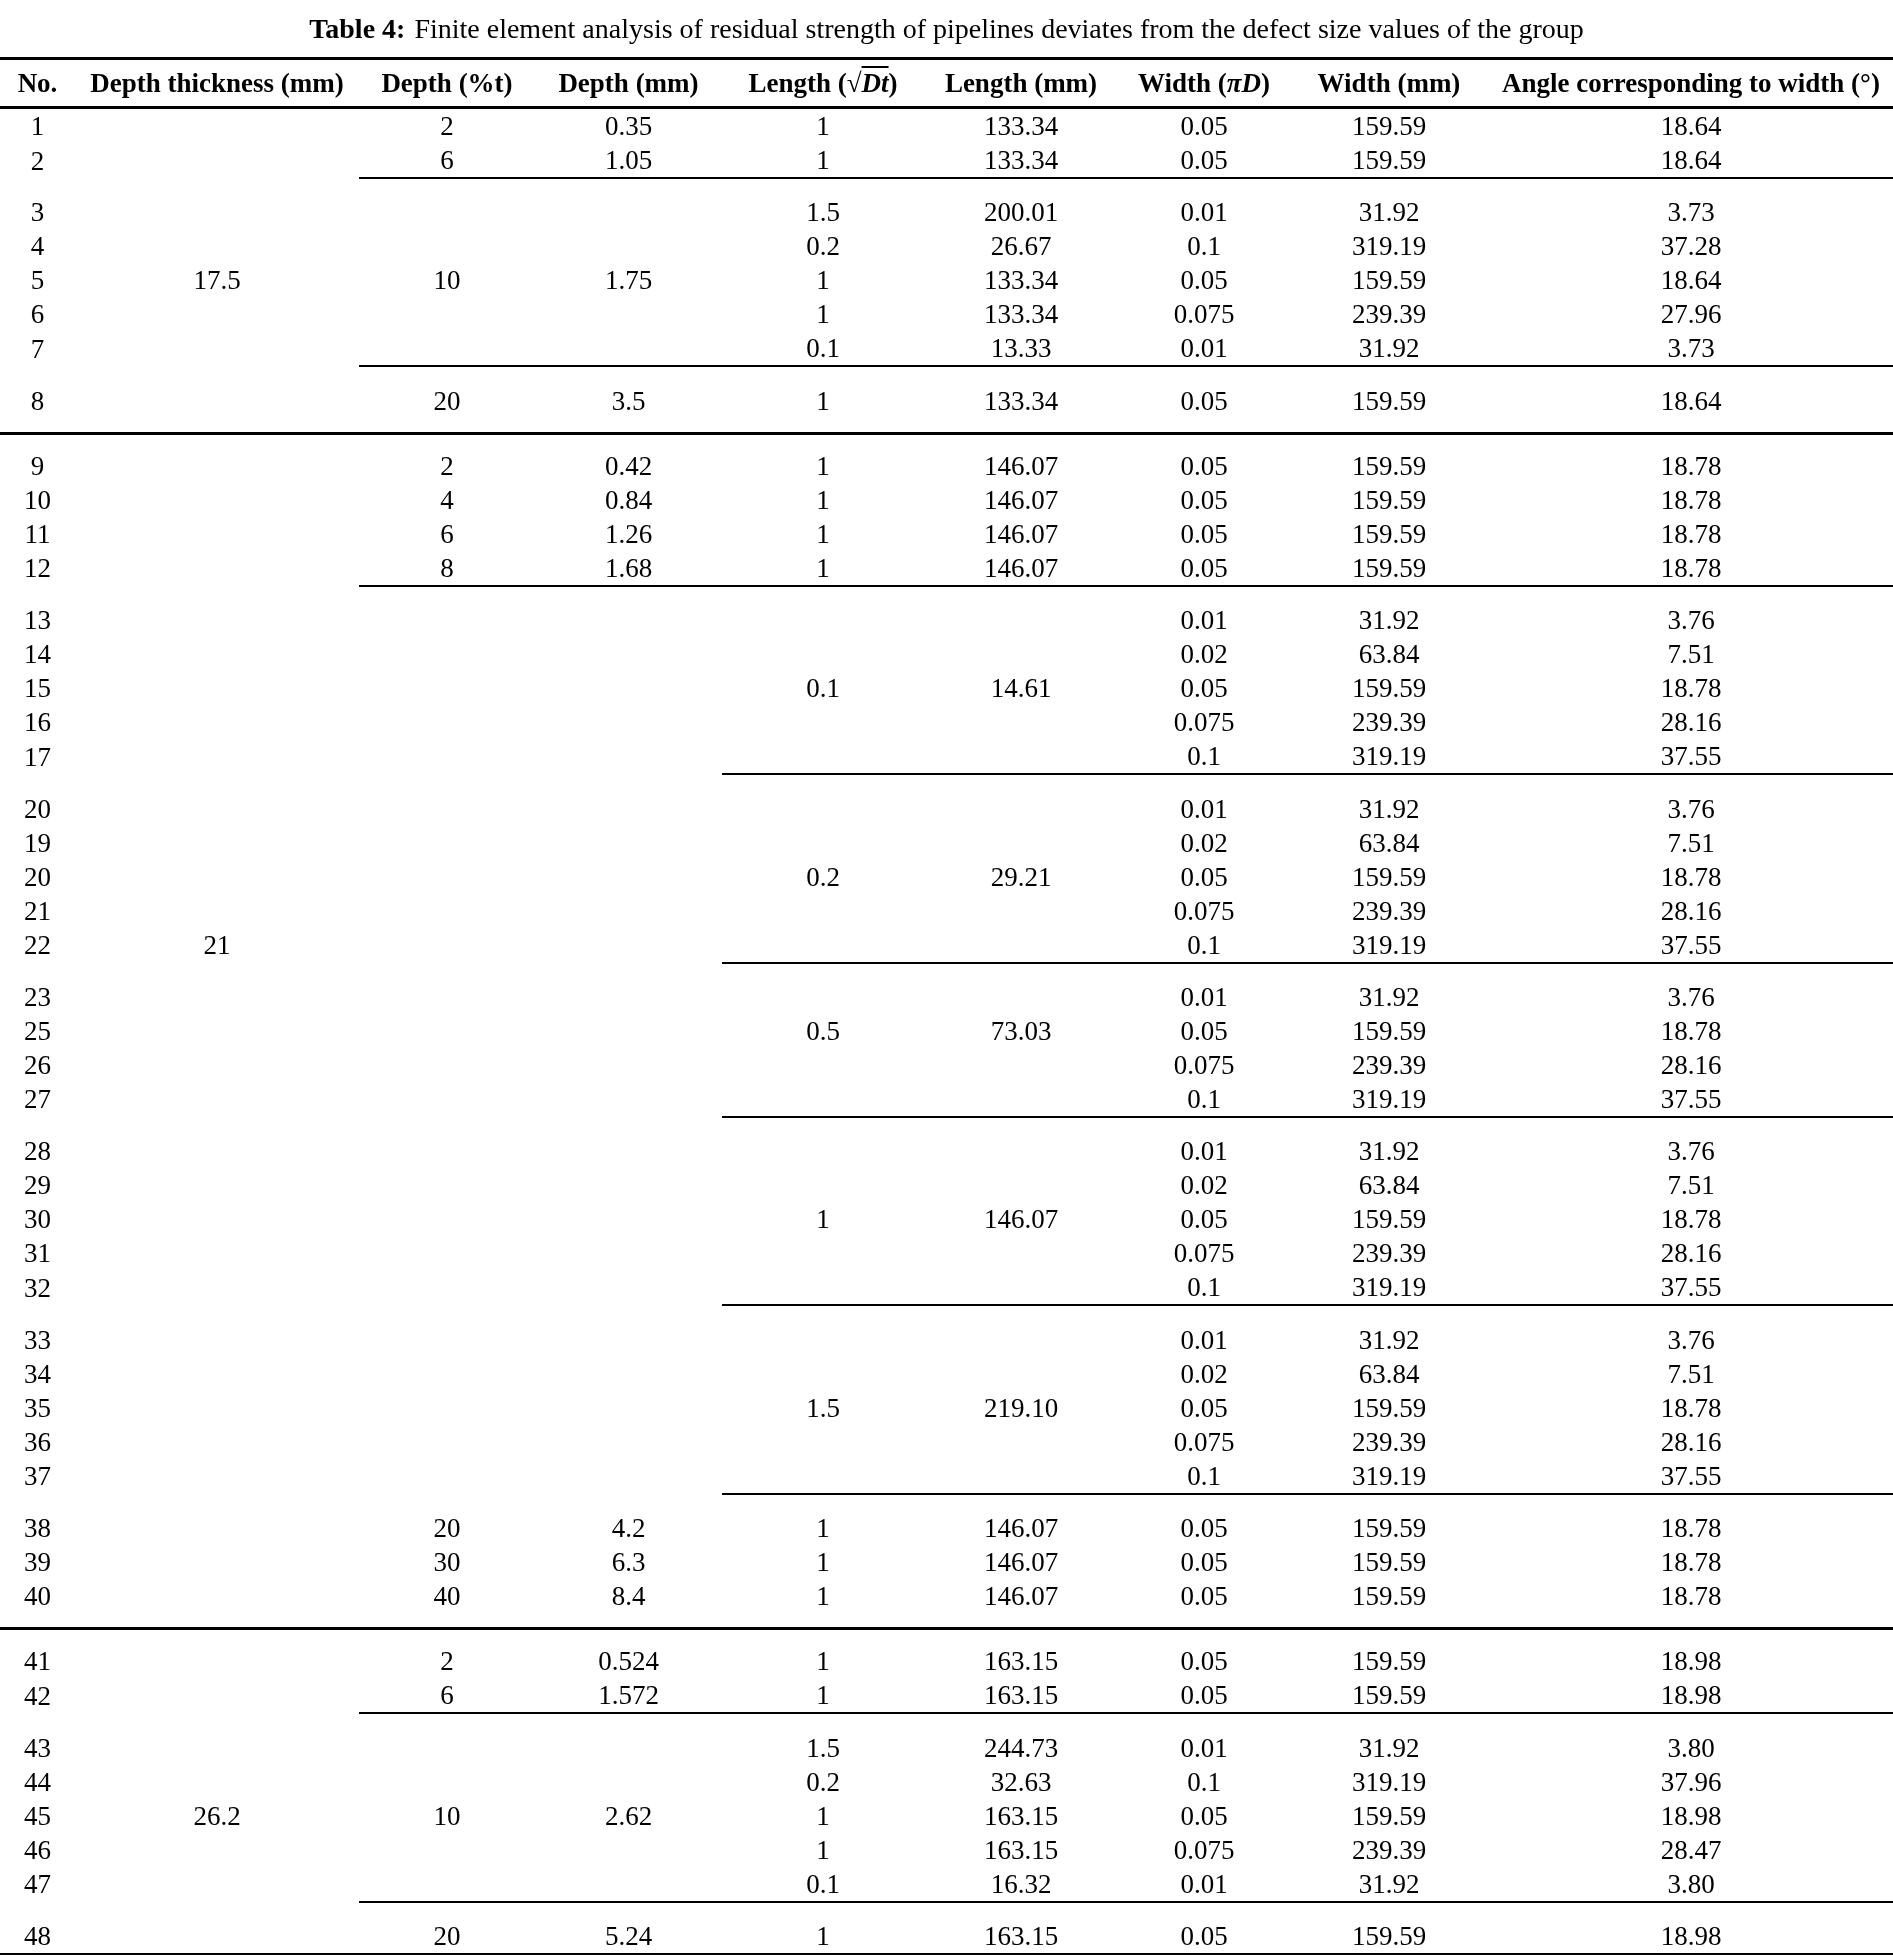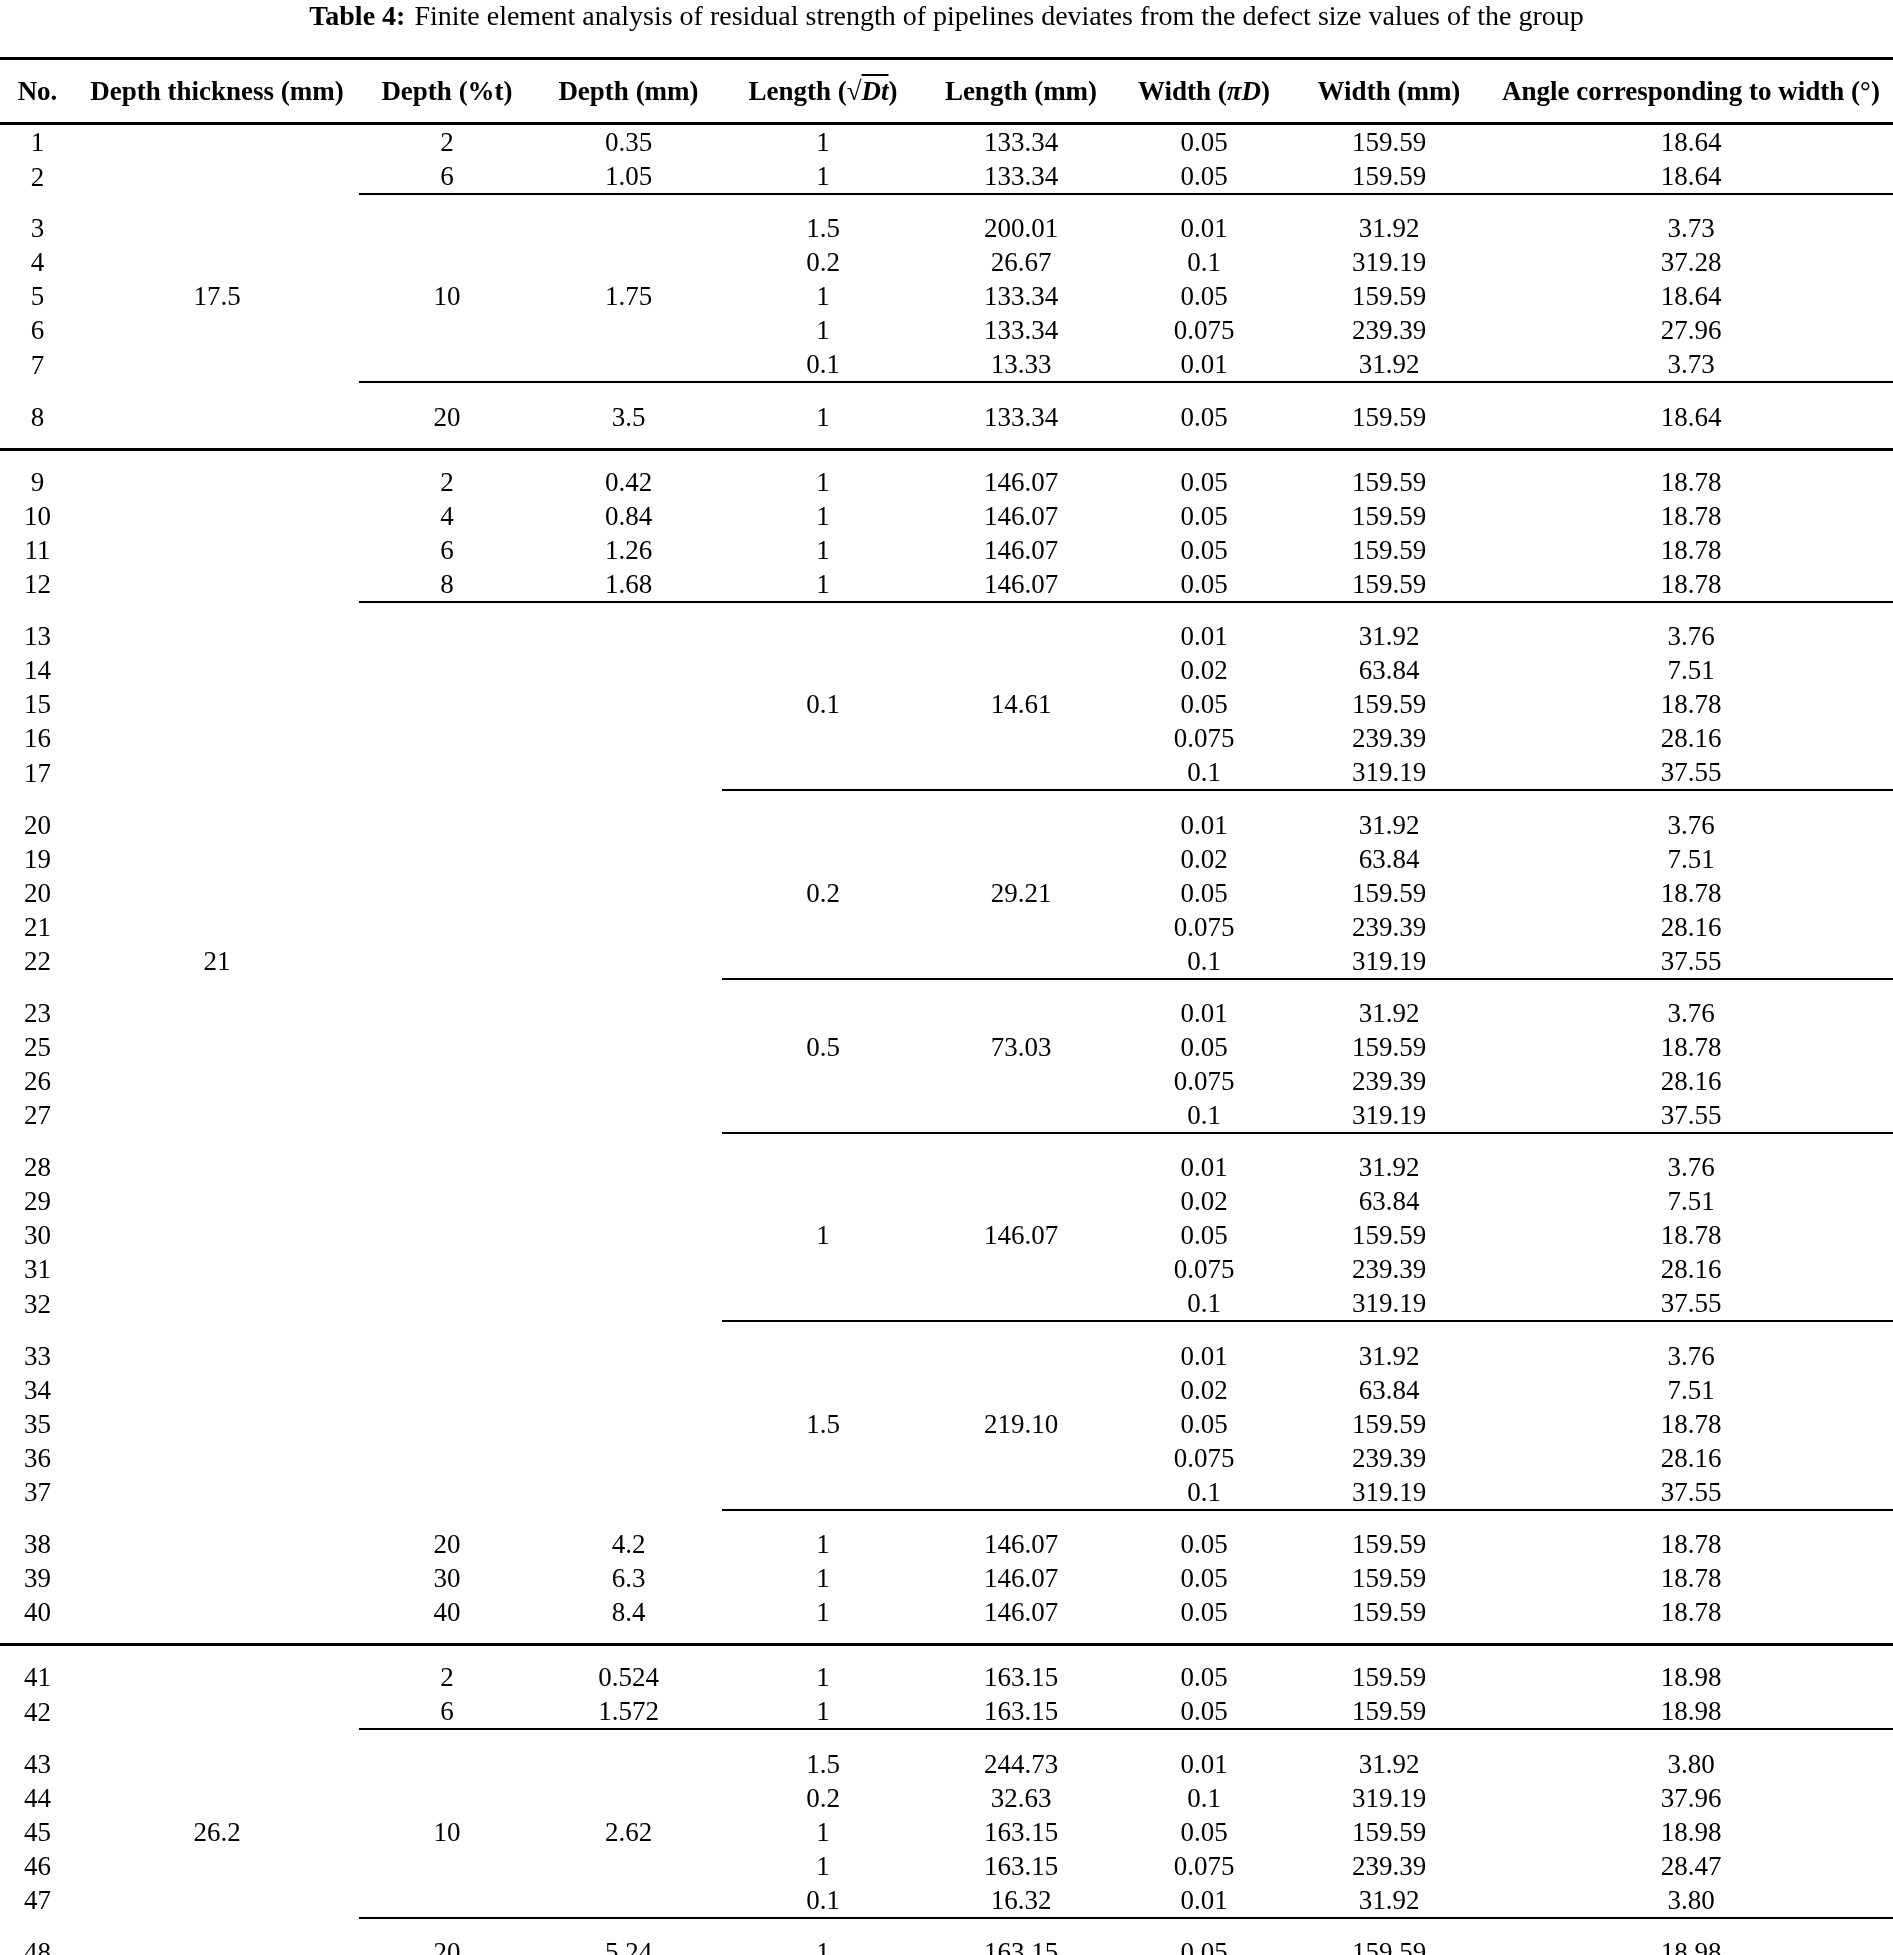--- a/index.html
+++ b/index.html
@@ -5,37 +5,38 @@
   html,body{margin:0;padding:0;background:#ffffff;}
   .page{
     width:1893px;
     font-family:"Liberation Serif","DejaVu Serif",serif;
     color:#000;
     background:#fff;
   }
   .title{
     height:57px;
     display:flex;
+    align-items:center;
     justify-content:center;
     font-size:28px;
     white-space:nowrap;
   }
   .title .title-label{font-weight:bold;margin-right:9px;}
   table.data-table{
     width:1893px;
     border-collapse:collapse;
     table-layout:fixed;
     border-top:3px solid #000;
     border-bottom:3.7px solid #000;
   }
   th{
     font-weight:bold;
     font-size:27px;
     height:46px;
-    padding:8px;
+    padding:0;
     text-align:center;
     vertical-align:middle;
     border-bottom:3px solid #000;
     white-space:nowrap;
     overflow:visible;
   }
   td{
     font-size:27px;
     text-align:center;
     padding:0;

